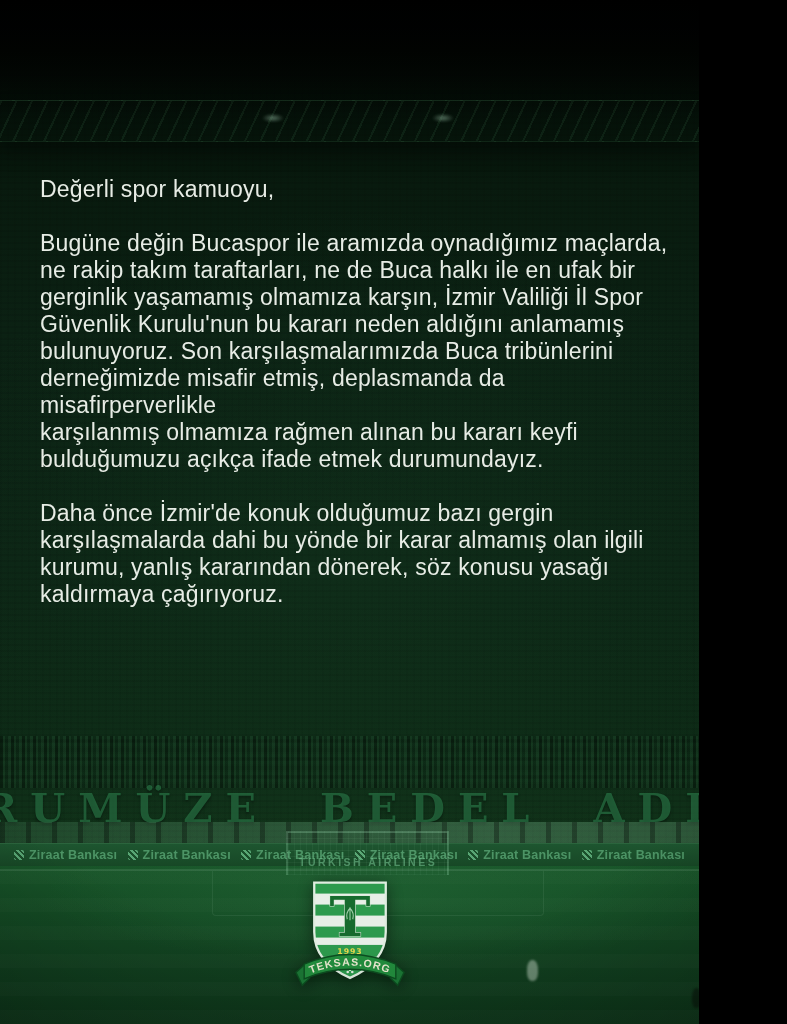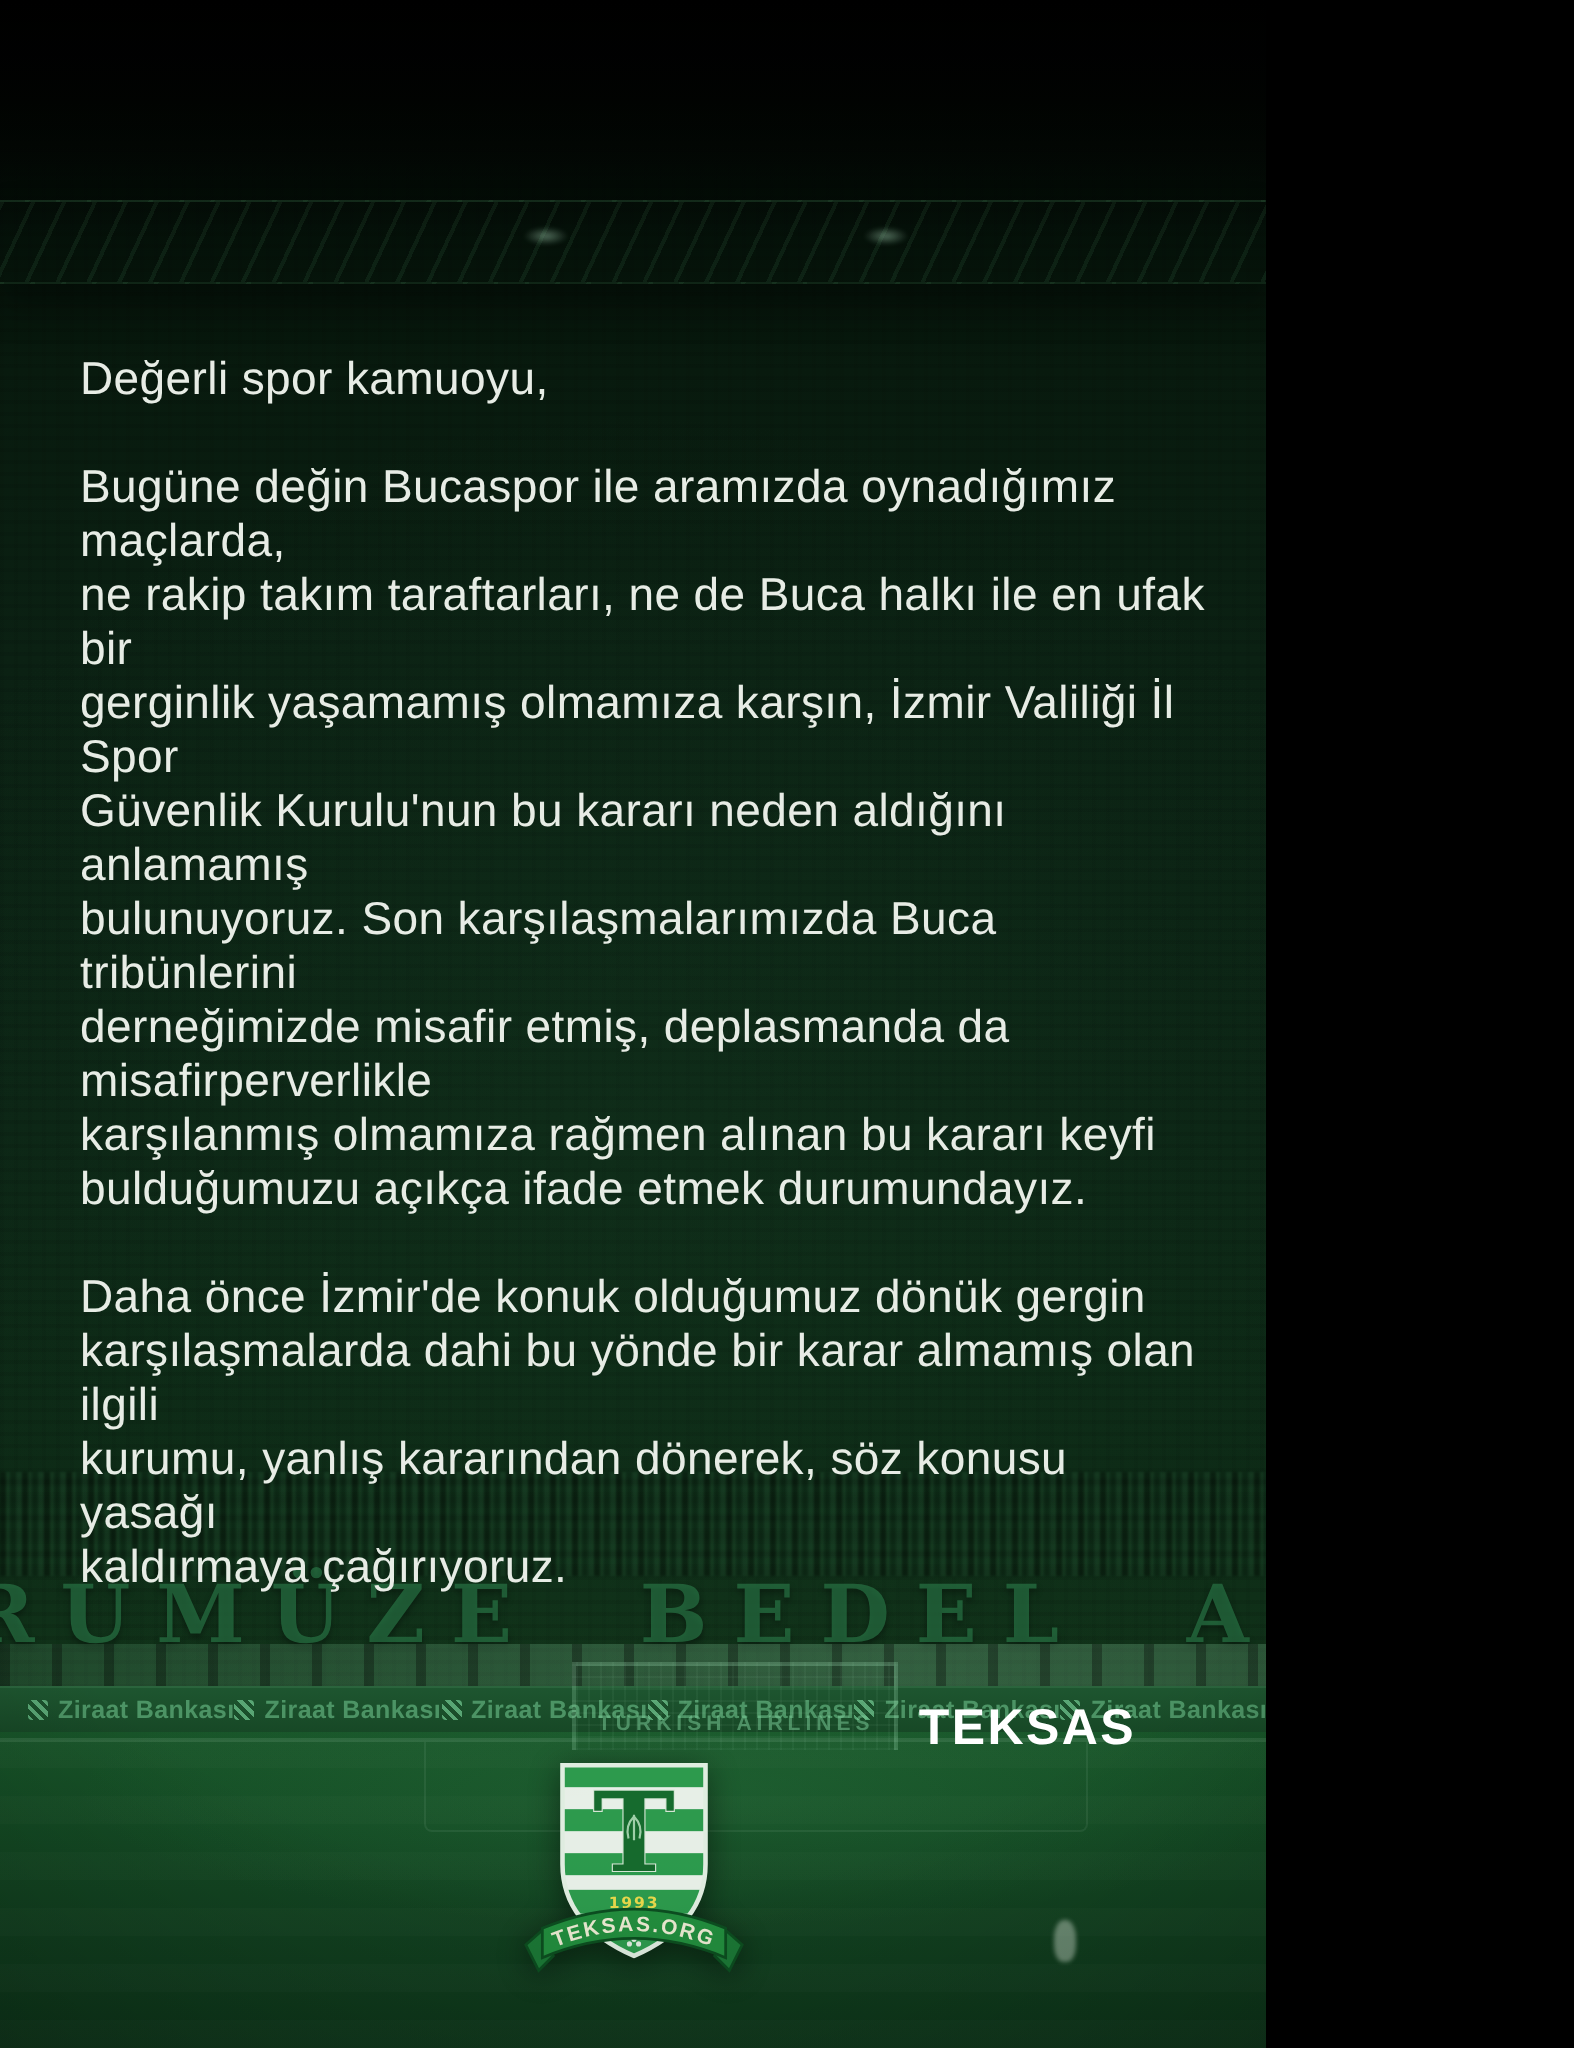--- a/index.html
+++ b/index.html
@@ -1,17 +1,17 @@
 <!DOCTYPE html>
 <html><head>
 <meta charset="utf-8">
 <style>
   html,body{margin:0;padding:0;background:#000;}
   .canvas{
-    position:relative; width:633px; height:1024px; overflow:hidden;
+    position:relative; width:699px; height:1024px; overflow:hidden;
     background:#07180d; font-family:"Liberation Sans", sans-serif;
   }
   
   .bg-base{
     position:absolute; inset:0;
     background:
       radial-gradient(90% 50% at 50% 55%, rgba(30,80,45,0.18), transparent 70%),
       repeating-linear-gradient(0deg, rgba(0,0,0,0.08) 0 2px, transparent 2px 6px),
       repeating-linear-gradient(90deg, rgba(0,0,0,0.05) 0 2px, transparent 2px 7px),
       linear-gradient(180deg,#000 0%,#010402 5%,#041008 11%,#081a0e 18%,#0b2113 32%,#0c2515 55%,#0d2a16 72%,#0f2f18 78%,#113419 84%);
@@ -208,20 +208,19 @@
   <div class="statement">
     <p class="salutation">Değerli spor kamuoyu,</p>
     <p class="para">Bugüne değin Bucaspor ile aramızda oynadığımız maçlarda,
 ne rakip takım taraftarları, ne de Buca halkı ile en ufak bir
 gerginlik yaşamamış olmamıza karşın, İzmir Valiliği İl Spor
 Güvenlik Kurulu'nun bu kararı neden aldığını anlamamış
 bulunuyoruz. Son karşılaşmalarımızda Buca tribünlerini
 derneğimizde misafir etmiş, deplasmanda da misafirperverlikle
 karşılanmış olmamıza rağmen alınan bu kararı keyfi
 bulduğumuzu açıkça ifade etmek durumundayız.</p>
-    <p class="para">Daha önce İzmir'de konuk olduğumuz dönük gergin
+    <p class="para">Daha önce İzmir'de konuk olduğumuz bazı gergin
 karşılaşmalarda dahi bu yönde bir karar almamış olan ilgili
 kurumu, yanlış kararından dönerek, söz konusu yasağı
 kaldırmaya çağırıyoruz.</p>
-    <div class="signature">TEKSAS</div>
   </div>
 
 </div>
 
 </body></html>

